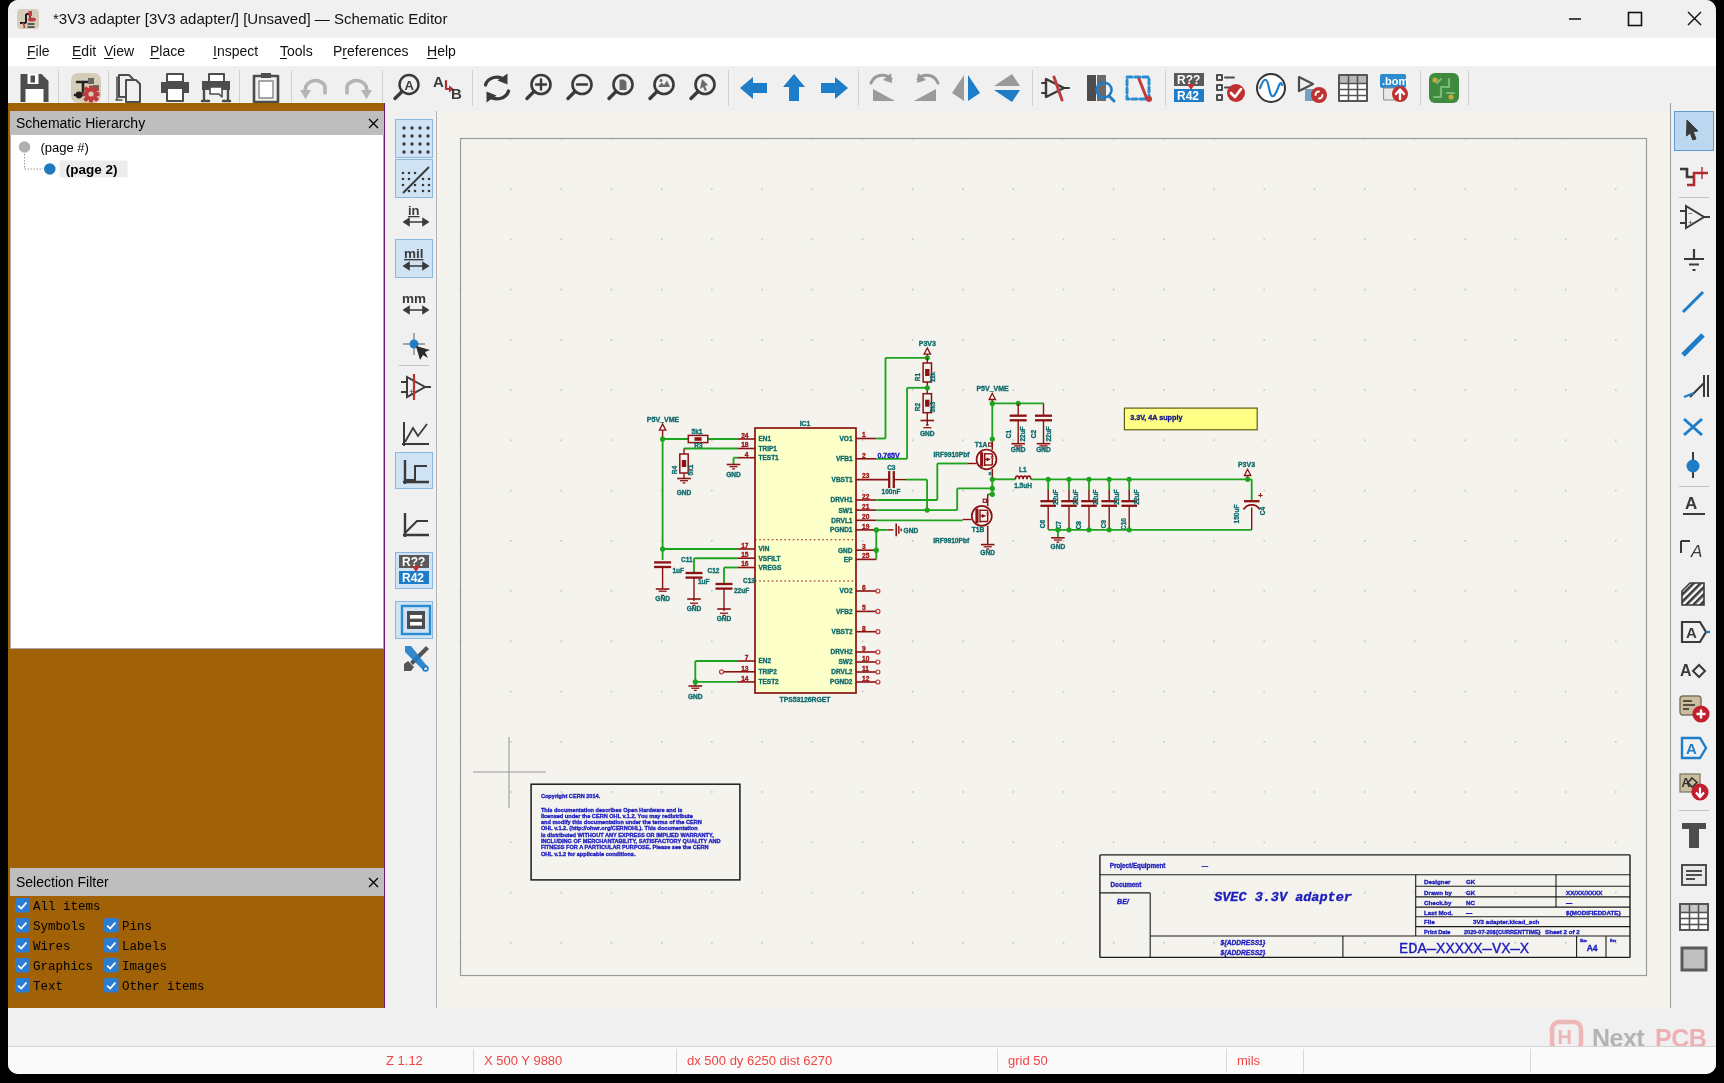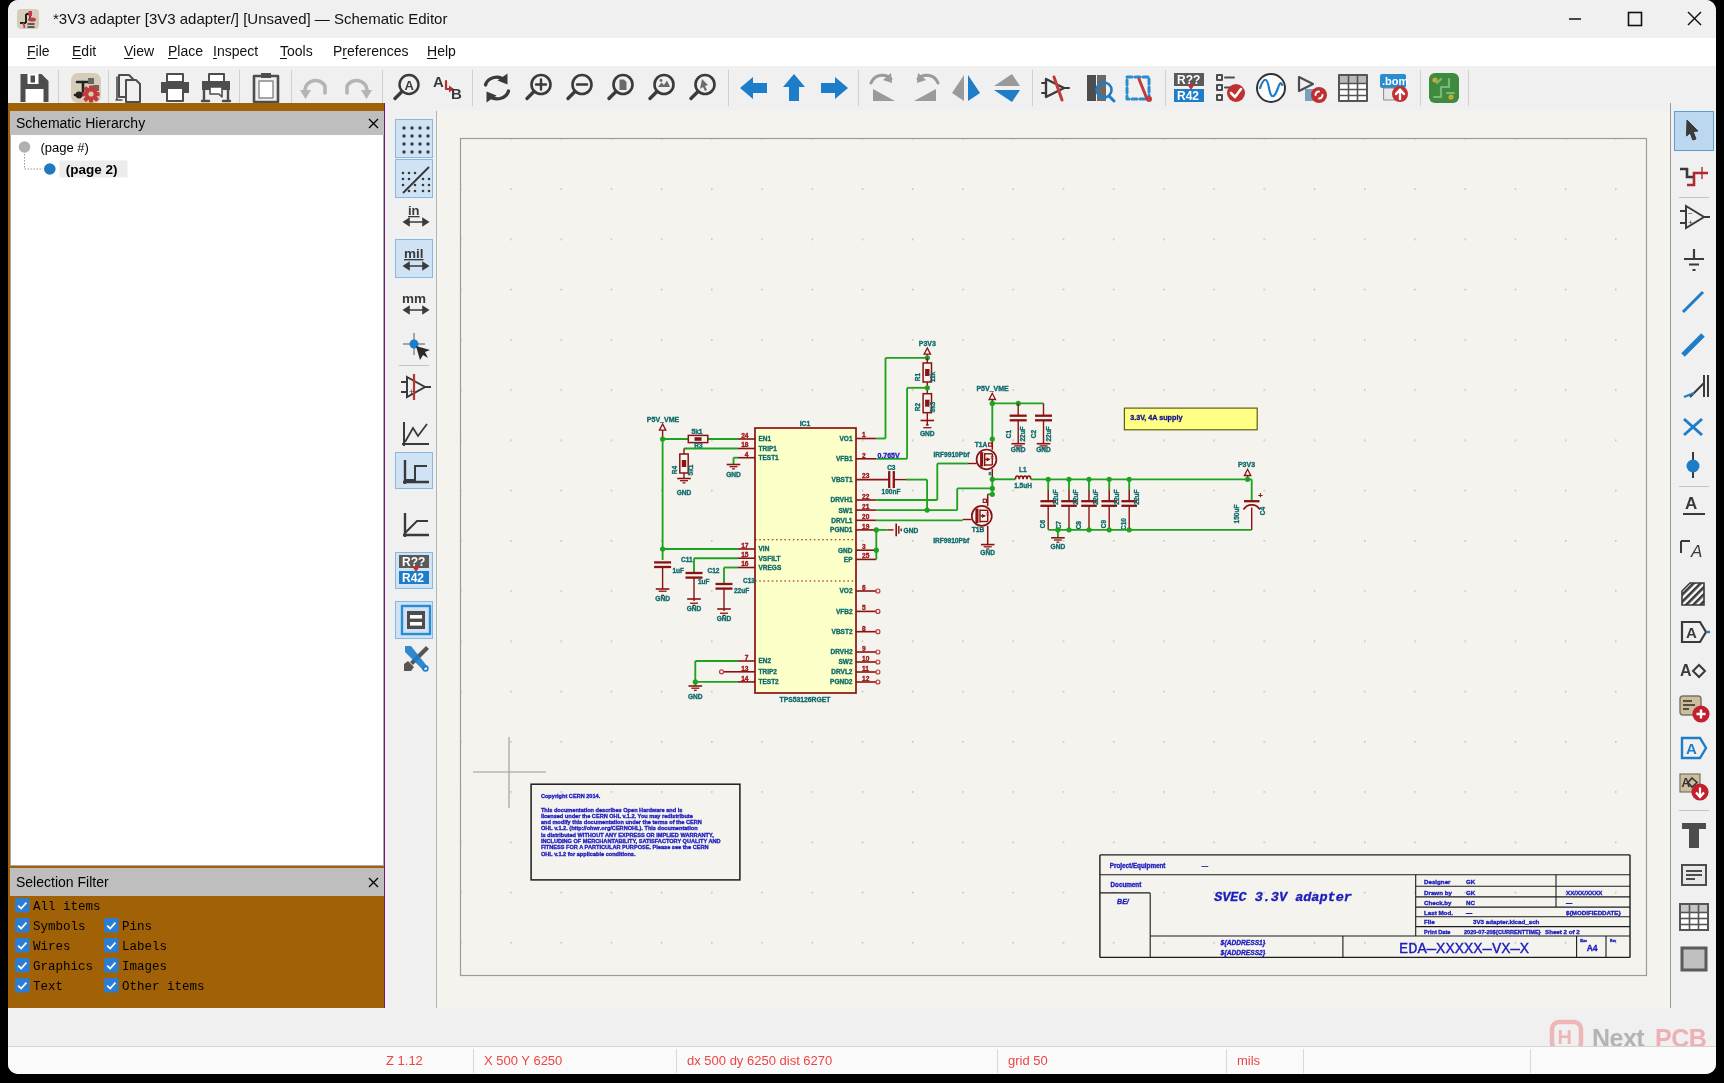--- a/index.html
+++ b/index.html
@@ -9,21 +9,21 @@
 #titlebar{position:absolute;left:0;top:0;width:100%;height:38px;background:#f0f0f0;}
 #title-ico{position:absolute;left:9px;top:9px;width:22px;height:20px;border-radius:4px;background:#d6cdb8;}
 #title-txt{position:absolute;left:45px;top:10px;font-size:15px;color:#111;}
 #titlebar svg.wb{position:absolute;top:0;}
 #menubar{position:absolute;left:0;top:38px;width:100%;height:28px;background:#ffffff;font-size:14px;color:#111;}
 .mi{position:absolute;top:5px;}
 .mi u{text-decoration:underline;text-underline-offset:2px;}
 #toolbar{position:absolute;left:0;top:66px;width:100%;height:45px;background:#f0f0f0;}
 #lpanel{position:absolute;left:0;top:103px;width:377px;height:943px;background:#a16207;}
 #hier-head{position:absolute;left:2px;top:8px;width:374px;height:24px;background:#bebebe;color:#000;font-size:14px;}
-#hier-body{position:absolute;left:2px;top:32px;width:374px;height:731px;background:#fff;border:1px solid #a8a8a8;border-top:none;text-decoration:underline;}
+#hier-body{position:absolute;left:2px;top:32px;width:374px;height:514px;background:#fff;border:1px solid #a8a8a8;border-top:none;text-decoration:underline;}
 #sel-head{position:absolute;left:2px;top:765px;width:374px;height:28px;background:#bebebe;color:#000;font-size:14px;text-align:center;}
 #sel-body{position:absolute;left:2px;top:791px;width:374px;height:120px;font-size:12.5px;color:#000;font-family:Liberation Mono, monospace;}
 #lstrip{position:absolute;left:376px;top:103px;width:52px;height:905px;background:#f0f0f0;border-left:1px solid #701a75;}
 #canvas{position:absolute;left:428px;top:111px;width:1234px;height:897px;background:#f4f3ee;border-left:1px solid #b4b4b4;}
 #rstrip{position:absolute;left:1662px;top:103px;width:46px;height:905px;background:#f0f0f0;border-left:1px solid #9a9a9a;}
 #botstrip{position:absolute;left:0;top:1008px;width:100%;height:38px;background:#f0f0f0;}
 #statusbar{position:absolute;left:0;top:1046px;width:100%;height:28px;background:#fafafa;border-top:1px solid #d4d4d4;font-size:13px;color:#ef4444;}
 .sf{position:absolute;top:6px;}
 .ssep{position:absolute;top:2px;width:1px;height:24px;background:#d8d8d8;}
 </style>
@@ -42,22 +42,22 @@
     <svg class="wb" style="left:1547px" width="160" height="38">
       <line x1="14" y1="19" x2="26" y2="19" stroke="#111" stroke-width="1.4"></line>
       <rect x="73.5" y="12.5" width="13" height="13" fill="none" stroke="#111" stroke-width="1.6"></rect>
       <line x1="133" y1="12" x2="146" y2="25" stroke="#111" stroke-width="1.4"></line>
       <line x1="146" y1="12" x2="133" y2="25" stroke="#111" stroke-width="1.4"></line>
     </svg>
   </div>
   <div id="menubar">
     <div class="mi" style="left:19px"><u>F</u>ile</div>
     <div class="mi" style="left:64px"><u>E</u>dit</div>
-    <div class="mi" style="left:116px"><u>V</u>iew</div>
-    <div class="mi" style="left:160px"><u>P</u>lace</div>
+    <div class="mi" style="left:96px"><u>V</u>iew</div>
+    <div class="mi" style="left:142px"><u>P</u>lace</div>
     <div class="mi" style="left:205px"><u>I</u>nspect</div>
     <div class="mi" style="left:272px"><u>T</u>ools</div>
     <div class="mi" style="left:325px">P<u>r</u>eferences</div>
     <div class="mi" style="left:419px"><u>H</u>elp</div>
   </div>
   <div id="toolbar"><svg id="tbsvg" width="1708" height="45">
     <g stroke-linecap="round" stroke-linejoin="round">
     <g fill="#d0d0d0">
       <rect x="50" y="4" width="1" height="36"></rect>
             <rect x="100" y="4" width="1" height="36"></rect>
@@ -968,21 +968,21 @@
         <circle cx="8" cy="9" r="1.2"></circle>
         <circle cx="13" cy="9" r="1.2"></circle>
         <circle cx="3" cy="14" r="1.2"></circle>
         <circle cx="8" cy="14" r="1.2"></circle>
         <circle cx="13" cy="14" r="1.2"></circle>
       </g>
   </svg>
   <div id="statusbar">
     <div class="sf" style="left:378px">Z 1.12</div>
     <div class="ssep" style="left:465px"></div>
-    <div class="sf" style="left:476px">X 500  Y 6250</div>
+    <div class="sf" style="left:476px">X 500  Y 9880</div>
     <div class="ssep" style="left:668px"></div>
     <div class="sf" style="left:679px">dx 500  dy 6250  dist 6270</div>
     <div class="ssep" style="left:989px"></div>
     <div class="sf" style="left:1000px">grid 50</div>
     <div class="ssep" style="left:1218px"></div>
     <div class="sf" style="left:1229px">mils</div>
     <div class="ssep" style="left:1295px"></div>
     <div class="ssep" style="left:1522px"></div>
   </div>
 </div>

